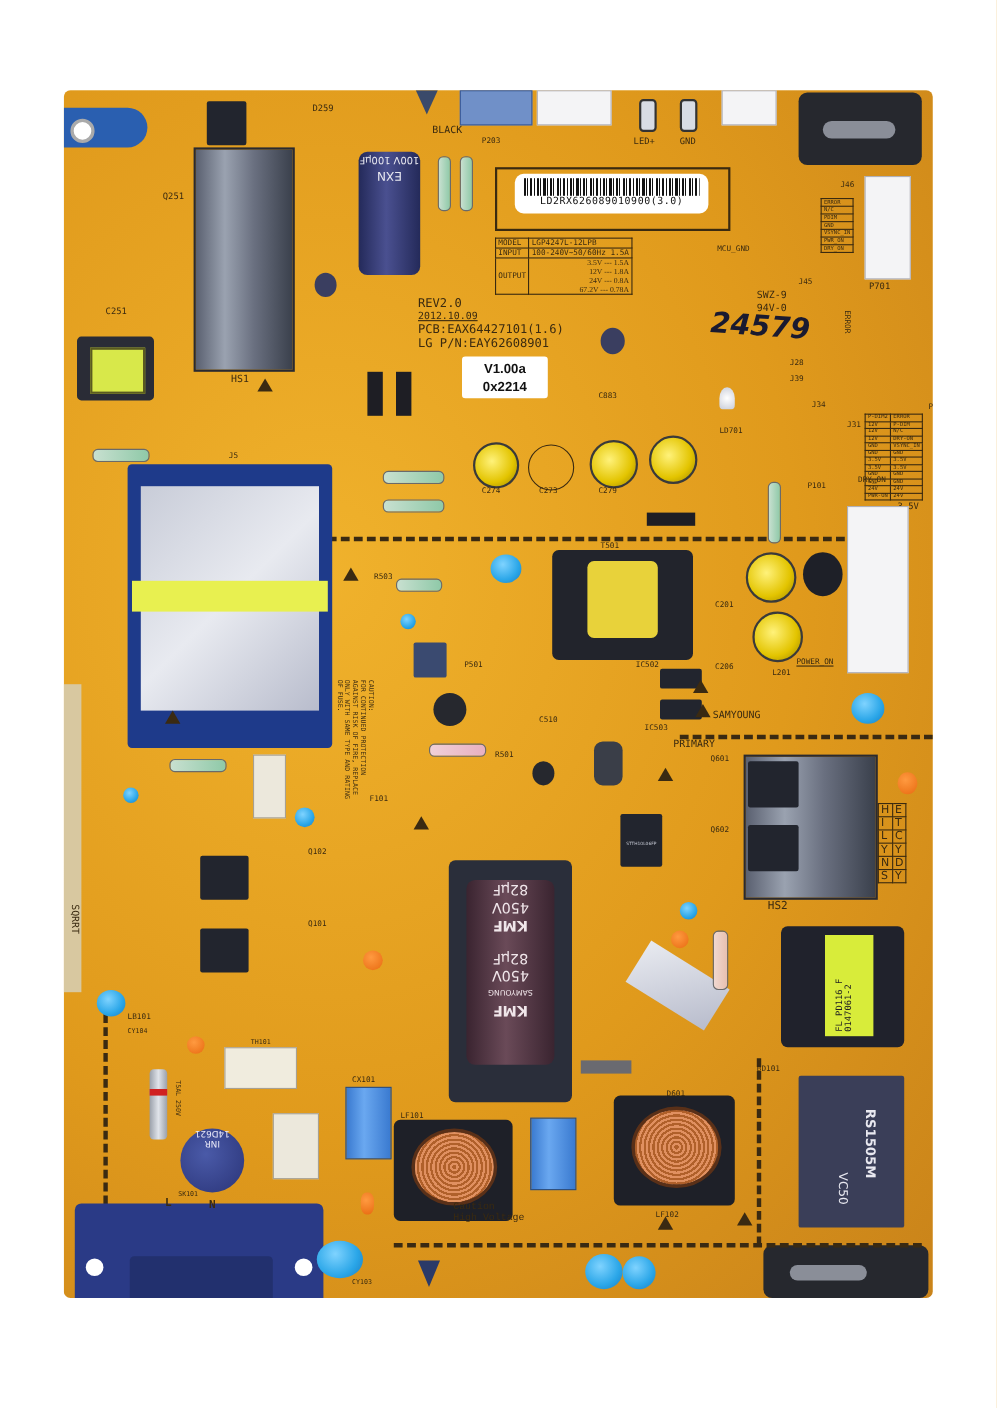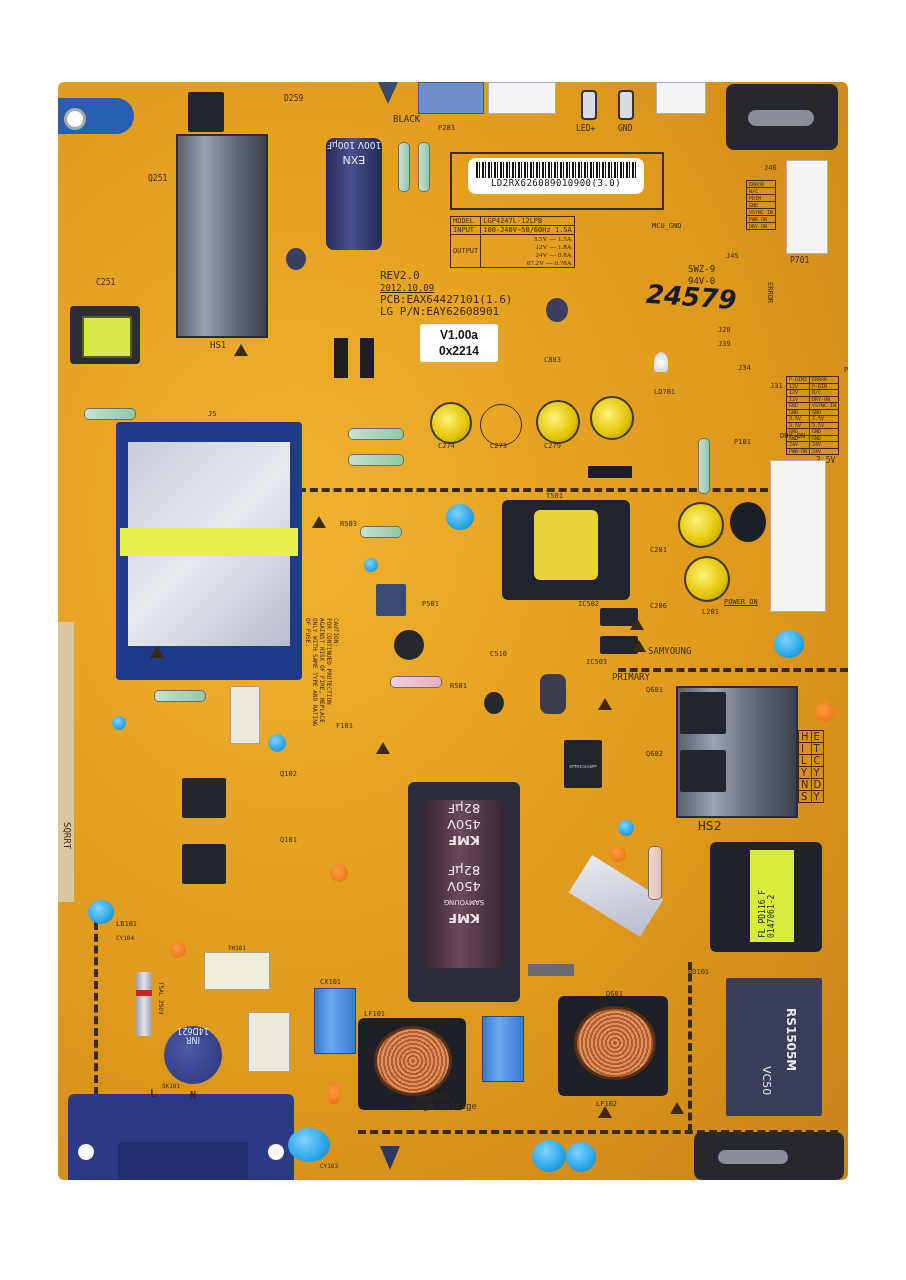--- a/index.html
+++ b/index.html
@@ -252,21 +252,21 @@
   <div class="abs" style="left:70px;top:360px;width:162px;height:204px;background:linear-gradient(135deg,#c8ccd8,#e8eaf0 50%,#b8bccc);"></div>
   <div class="abs" style="left:62px;top:446px;width:178px;height:28px;background:#e8f050;"></div>
   <span class="silk" style="left:150px;top:328px;font-size:7px;">J5</span>
 
 
   <div class="heatsink" style="left:618px;top:604px;width:118px;height:128px;"></div>
   <div class="ic-black" style="left:622px;top:610px;width:46px;height:42px;"></div>
   <div class="ic-black" style="left:622px;top:668px;width:46px;height:42px;"></div>
   <span class="silk" style="left:588px;top:604px;font-size:7px;">Q601</span>
   <span class="silk" style="left:588px;top:668px;font-size:7px;">Q602</span>
-  <span class="silk" style="left:640px;top:736px;font-size:13px;">HS2</span>
+  <span class="silk" style="left:640px;top:736px;font-size:10px;">HS2</span>
 
   <table class="tbl" style="left:740px;top:648px;border-collapse:collapse;font-family:'DejaVu Sans',sans-serif;font-size:10px;line-height:11px;">
     <tbody>
         <tr>
           <td>H</td>
           <td>E</td>
         </tr>
     <tr>
           <td>I</td>
           <td>T</td>

